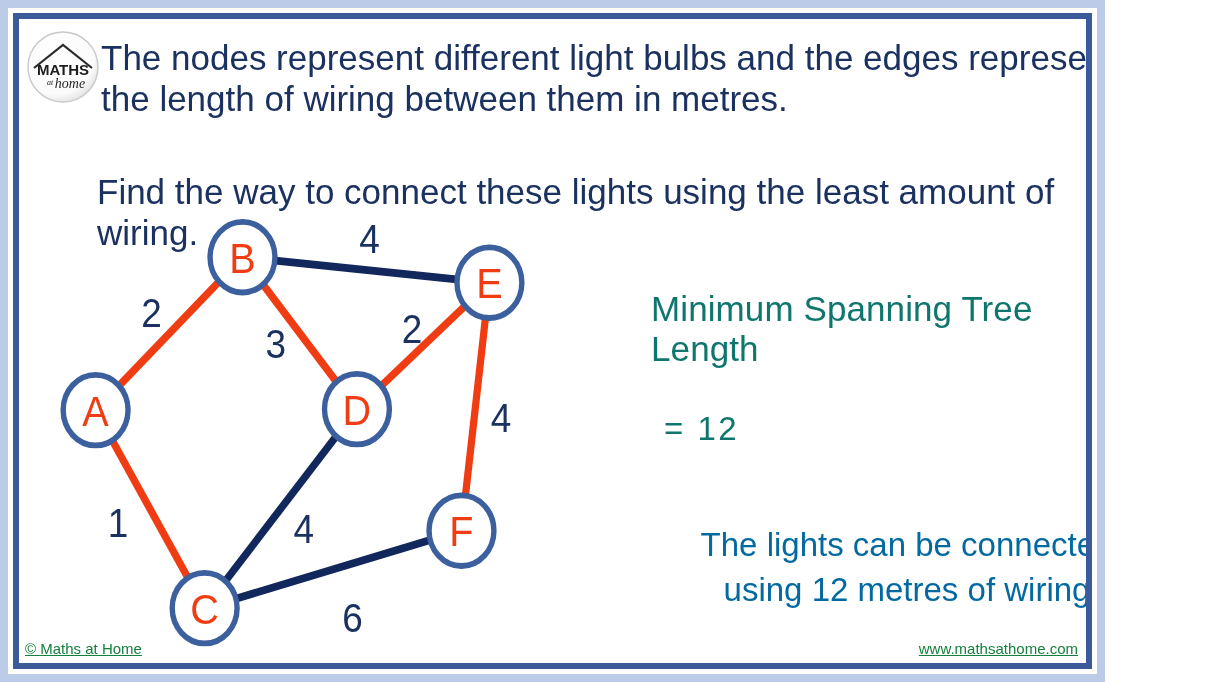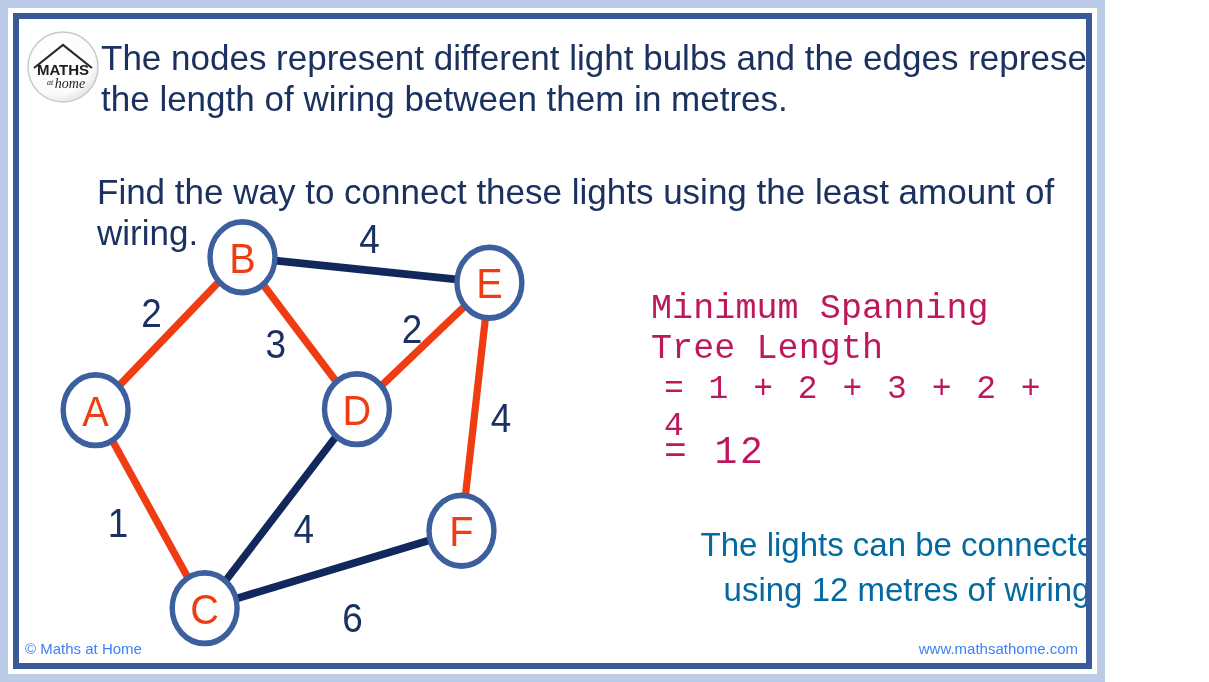--- a/index.html
+++ b/index.html
@@ -73,39 +73,39 @@
   }
   #question-text {
     left: 78px;
     top: 152px;
     width: 960px;
     font-size: 35px;
   }
 
   .orange-text {
     position: absolute;
-    color: #be185d;
-    font-family: Liberation Mono, monospace;
+    color: #0f766e;
+    font-family: Liberation Sans, sans-serif;
   }
   #mst-title {
     left: 632px;
     top: 270px;
     font-size: 35px;
     letter-spacing: 0.1px;
   }
   #mst-sum {
     left: 645px;
     top: 352px;
     font-size: 33px;
     letter-spacing: 2.5px;
   }
   #mst-total {
     left: 645px;
-    top: 412px;
-    font-size: 38px;
+    top: 391px;
+    font-size: 33px;
     letter-spacing: 2.5px;
   }
 
   #conclusion {
     position: absolute;
     left: 628px;
     top: 504px;
     width: 520px;
     color: #0369a1;
     font-size: 33px;
@@ -152,23 +152,24 @@
     font-family: "Liberation Sans", sans-serif;
     font-size: 41px;
     text-anchor: middle;
     dominant-baseline: central;
   }
 
   
   .footer-text {
     position: absolute;
     bottom: 6px;
-    color: #3b82f6;
+    color: #15803d;
     font-size: 15px;
     font-family: "Liberation Sans", sans-serif;
+    text-decoration: underline;
   }
   #footer-left  { left: 6px; }
   #footer-right { right: 8px; margin-top: 44px; }
 </style>
 </head>
 <body>
 
 <div id="slide">
   <div id="frame-white">
     <div id="frame-blue">
@@ -189,21 +190,20 @@
           <text x="46" y="60" text-anchor="middle" font-family="Liberation Serif, serif" font-size="14" font-style="italic" fill="#1d1d1d">home</text>
         </svg>
 
         <div class="navy-text" id="intro-text">The nodes represent different light bulbs and the edges represent
 the length of wiring between them in metres.</div>
 
         <div class="navy-text" id="question-text">Find the way to connect these lights using the least amount of
 wiring.</div>
 
         <div class="orange-text" id="mst-title">Minimum Spanning Tree Length</div>
-        <div class="orange-text" id="mst-sum">=  1  +  2  +  3  +  2  +  4</div>
         <div class="orange-text" id="mst-total">=  12</div>
 
         <div id="conclusion">The lights can be connected
 using 12 metres of wiring</div>
 
         <svg id="graph" viewBox="0 0 1184 657" preserveAspectRatio="none">
           <g id="edges-layer">
               <line x1="109.56327670365243" y1="375.4915879400627" x2="223.43672329634757" y2="266.5084120599373" class="edge-red"></line>
               <line x1="102.47161670271274" y1="428.1674923466775" x2="188.52838329728726" y2="571.8325076533225" class="edge-red"></line>
               <line x1="281.847954466171" y1="246.21184969387025" x2="488.152045533829" y2="265.78815030612975" class="edge-navy"></line>

